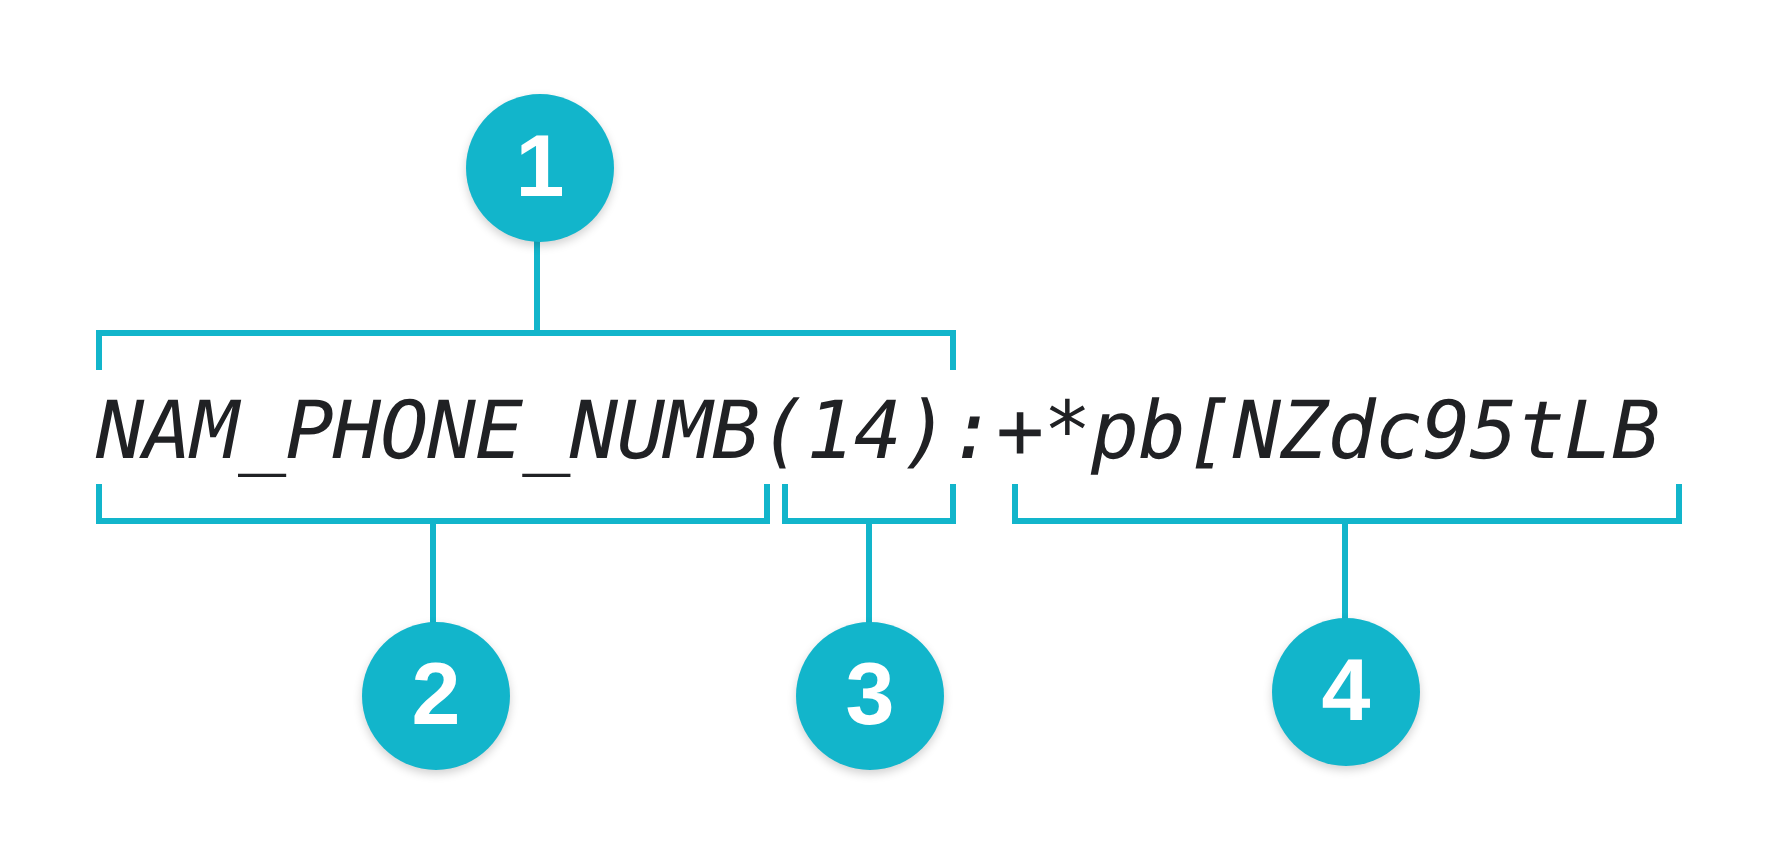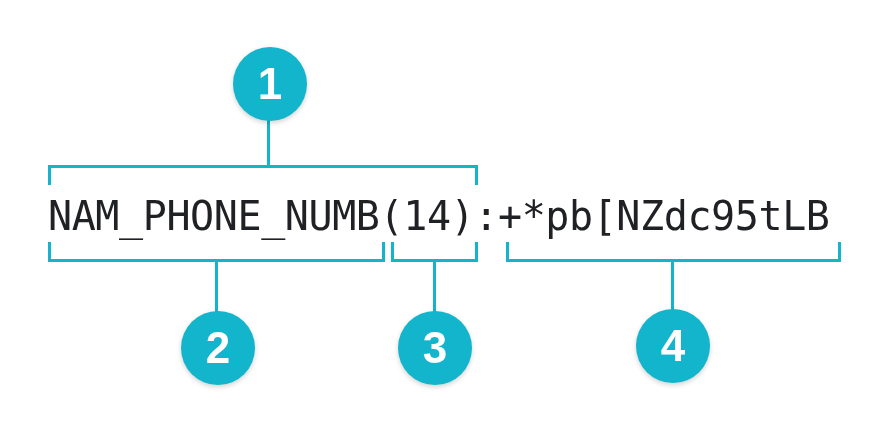--- a/index.html
+++ b/index.html
@@ -20,20 +20,21 @@
   .token {
     position: absolute;
     left: 48px;
     top: 196px;
     font-family: "DejaVu Sans Mono", monospace;
     font-size: 40px;
     line-height: 40px;
     color: var(--text);
     white-space: pre;
     letter-spacing: -0.4px;
+    font-style: italic;
   }
   .bracket {
     position: absolute;
     height: 20px;
   }
   .bracket.top {
     border-top: 3px solid var(--accent);
     border-left: 3px solid var(--accent);
     border-right: 3px solid var(--accent);
   }

